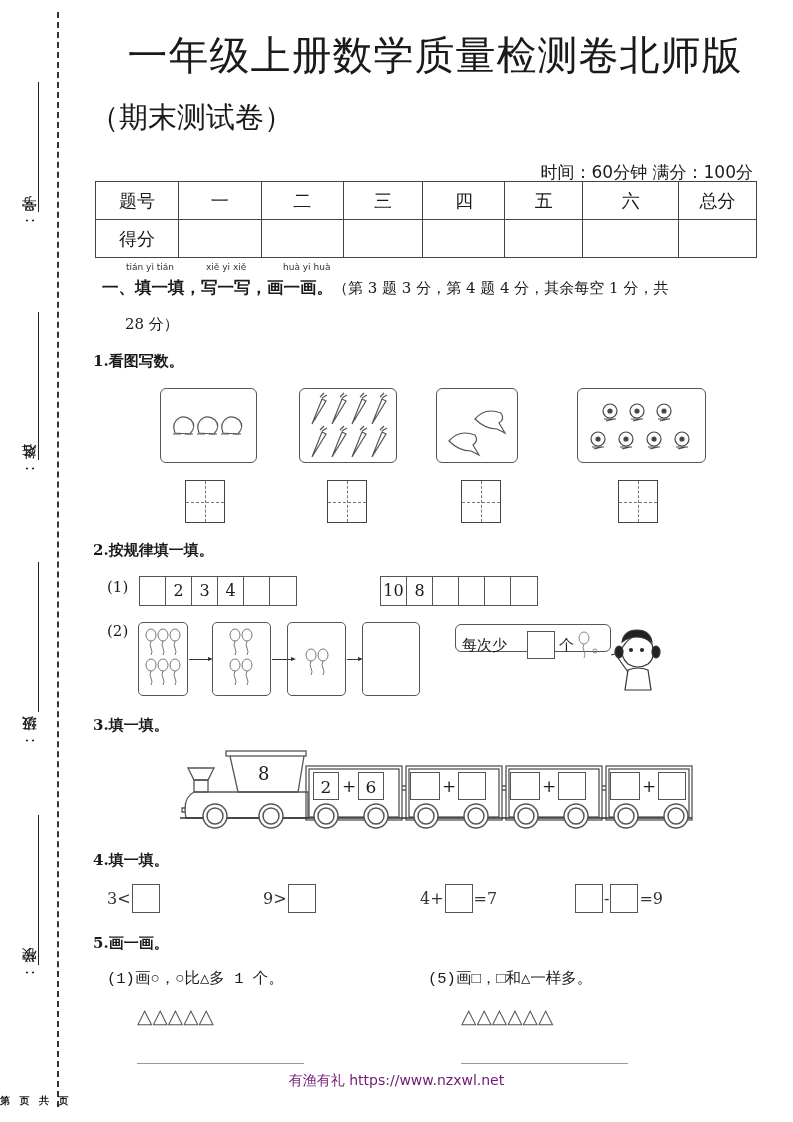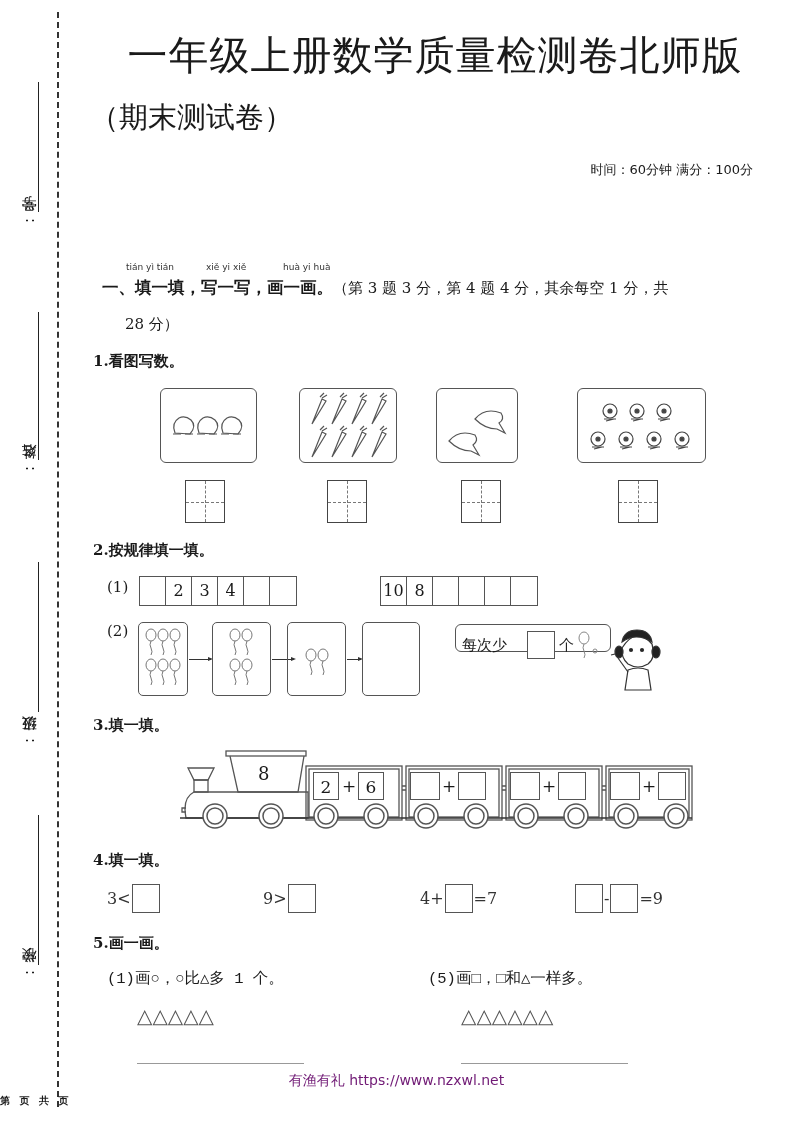--- a/index.html
+++ b/index.html
@@ -7,21 +7,21 @@
   body { position: relative; font-family: "DejaVu Sans", sans-serif; color: #1a1a1a; }
   .abs { position: absolute; }
 
   
   .dash-line { position: absolute; left: 57px; top: 12px; height: 1095px; border-left: 2px dashed #333; }
   .side-line { position: absolute; left: 38px; width: 0; border-left: 1.5px solid #222; }
   .side-label { position: absolute; left: 20px; width: 22px; font-size: 15px; writing-mode: vertical-rl; transform: rotate(180deg); font-family: "DejaVu Sans", sans-serif; }
 
   .title { position: absolute; left: 90px; top: 28px; width: 690px; text-align: center; font-size: 40px; font-weight: 400; letter-spacing: 1px; font-family: "DejaVu Sans", sans-serif; }
   .subtitle { position: absolute; left: 90px; top: 98px; width: 660px; font-size: 29px; font-family: "DejaVu Sans", sans-serif; }
-  .meta { position: absolute; right: 40px; top: 161px; font-size: 13px; font-family: "DejaVu Sans", sans-serif; }
+  .meta { position: absolute; right: 40px; top: 161px; font-size: 17px; font-family: "DejaVu Sans", sans-serif; }
 
   table.score { position: absolute; left: 95px; top: 181px; width: 662px; border-collapse: collapse; }
   table.score td { border: 1.3px solid #444; height: 38px; text-align: center; font-size: 18px; font-family: "DejaVu Sans", sans-serif; }
 
   .pinyin { position: absolute; top: 262px; font-size: 9px; color: #333; font-family: "DejaVu Sans", sans-serif; }
   .sec-head { position: absolute; left: 102px; top: 277px; font-size: 16.5px; font-weight: bold; font-family: "DejaVu Serif", serif; white-space: nowrap; }
   .sec-head .note { font-weight: normal; font-size: 15px; }
   .sec-head2 { position: absolute; left: 125px; top: 315px; font-size: 15px; font-family: "DejaVu Serif", serif; }
 
   .q-title { position: absolute; left: 93px; font-size: 15px; font-weight: bold; font-family: "DejaVu Serif", serif; }
@@ -79,20 +79,40 @@
     <col style="width:83px">
       <col style="width:83px">
       <col style="width:82px">
       <col style="width:80px">
       <col style="width:82px">
       <col style="width:78px">
       <col style="width:96px">
       <col style="width:78px">
   </colgroup>
   <tbody>
+      <tr>
+    <td>题号</td>
+    <td>一</td>
+    <td>二</td>
+    <td>三</td>
+    <td>四</td>
+    <td>五</td>
+    <td>六</td>
+    <td>总分</td>
+  </tr>
+  <tr>
+    <td>得分</td>
+    <td></td>
+    <td></td>
+    <td></td>
+    <td></td>
+    <td></td>
+    <td></td>
+    <td></td>
+  </tr>
 </tbody>
   </table>
 
 <div class="pinyin" style="left:126px;">tián  yì  tián</div>
 <div class="pinyin" style="left:206px;">xiě  yi  xiě</div>
 <div class="pinyin" style="left:283px;">huà  yi  huà</div>
 <div class="sec-head">
   <span>一、填一填，写一写，画一画。</span><span class="note">（第 3 题 3 分，第 4 题 4 分，其余每空 1 分，共</span>
 </div>
 <div class="sec-head2">28 分）</div>

